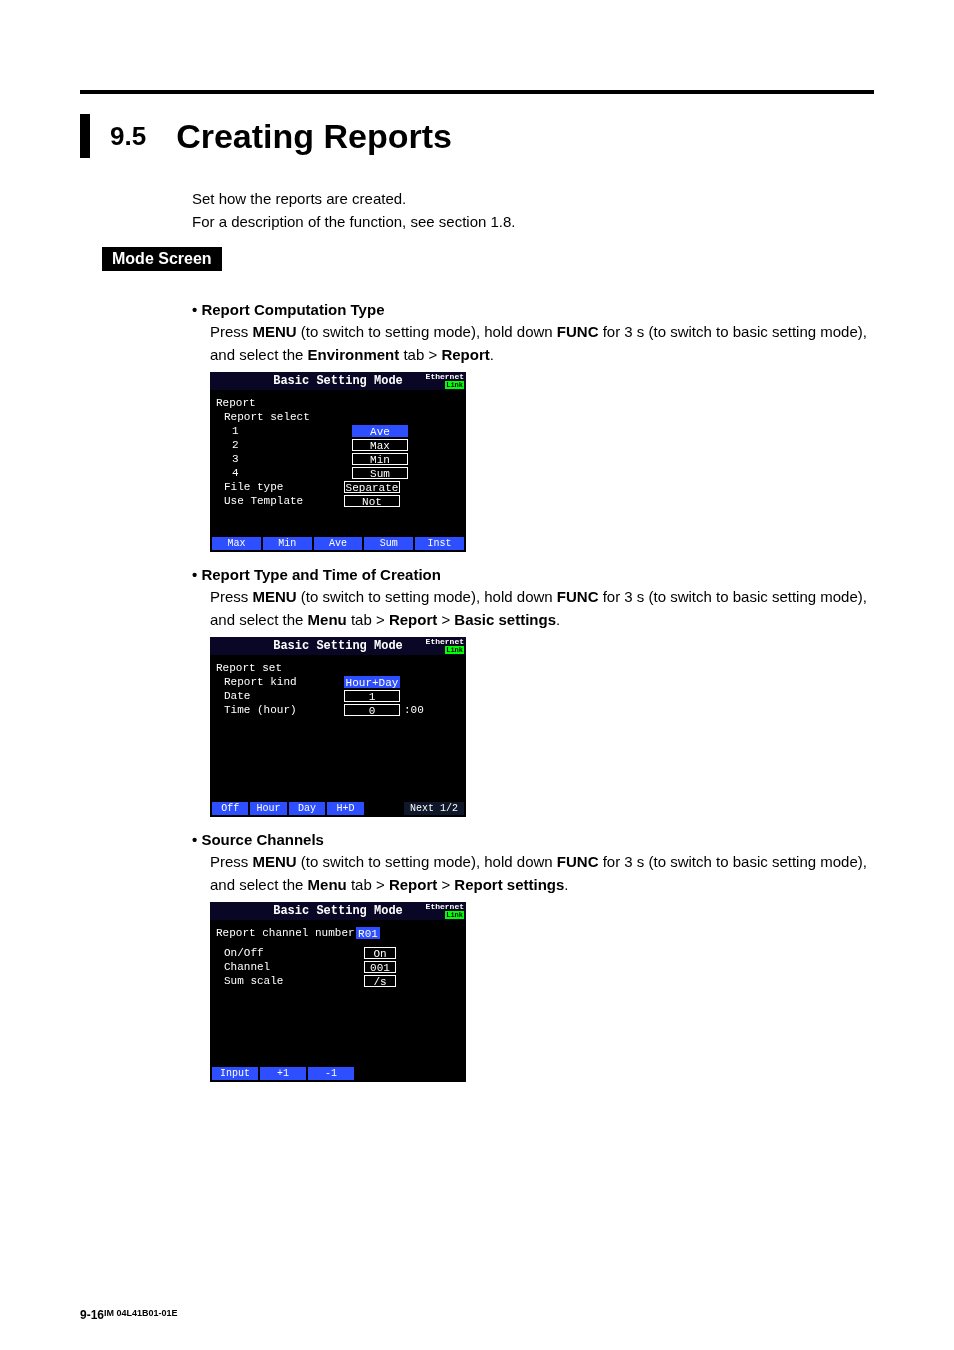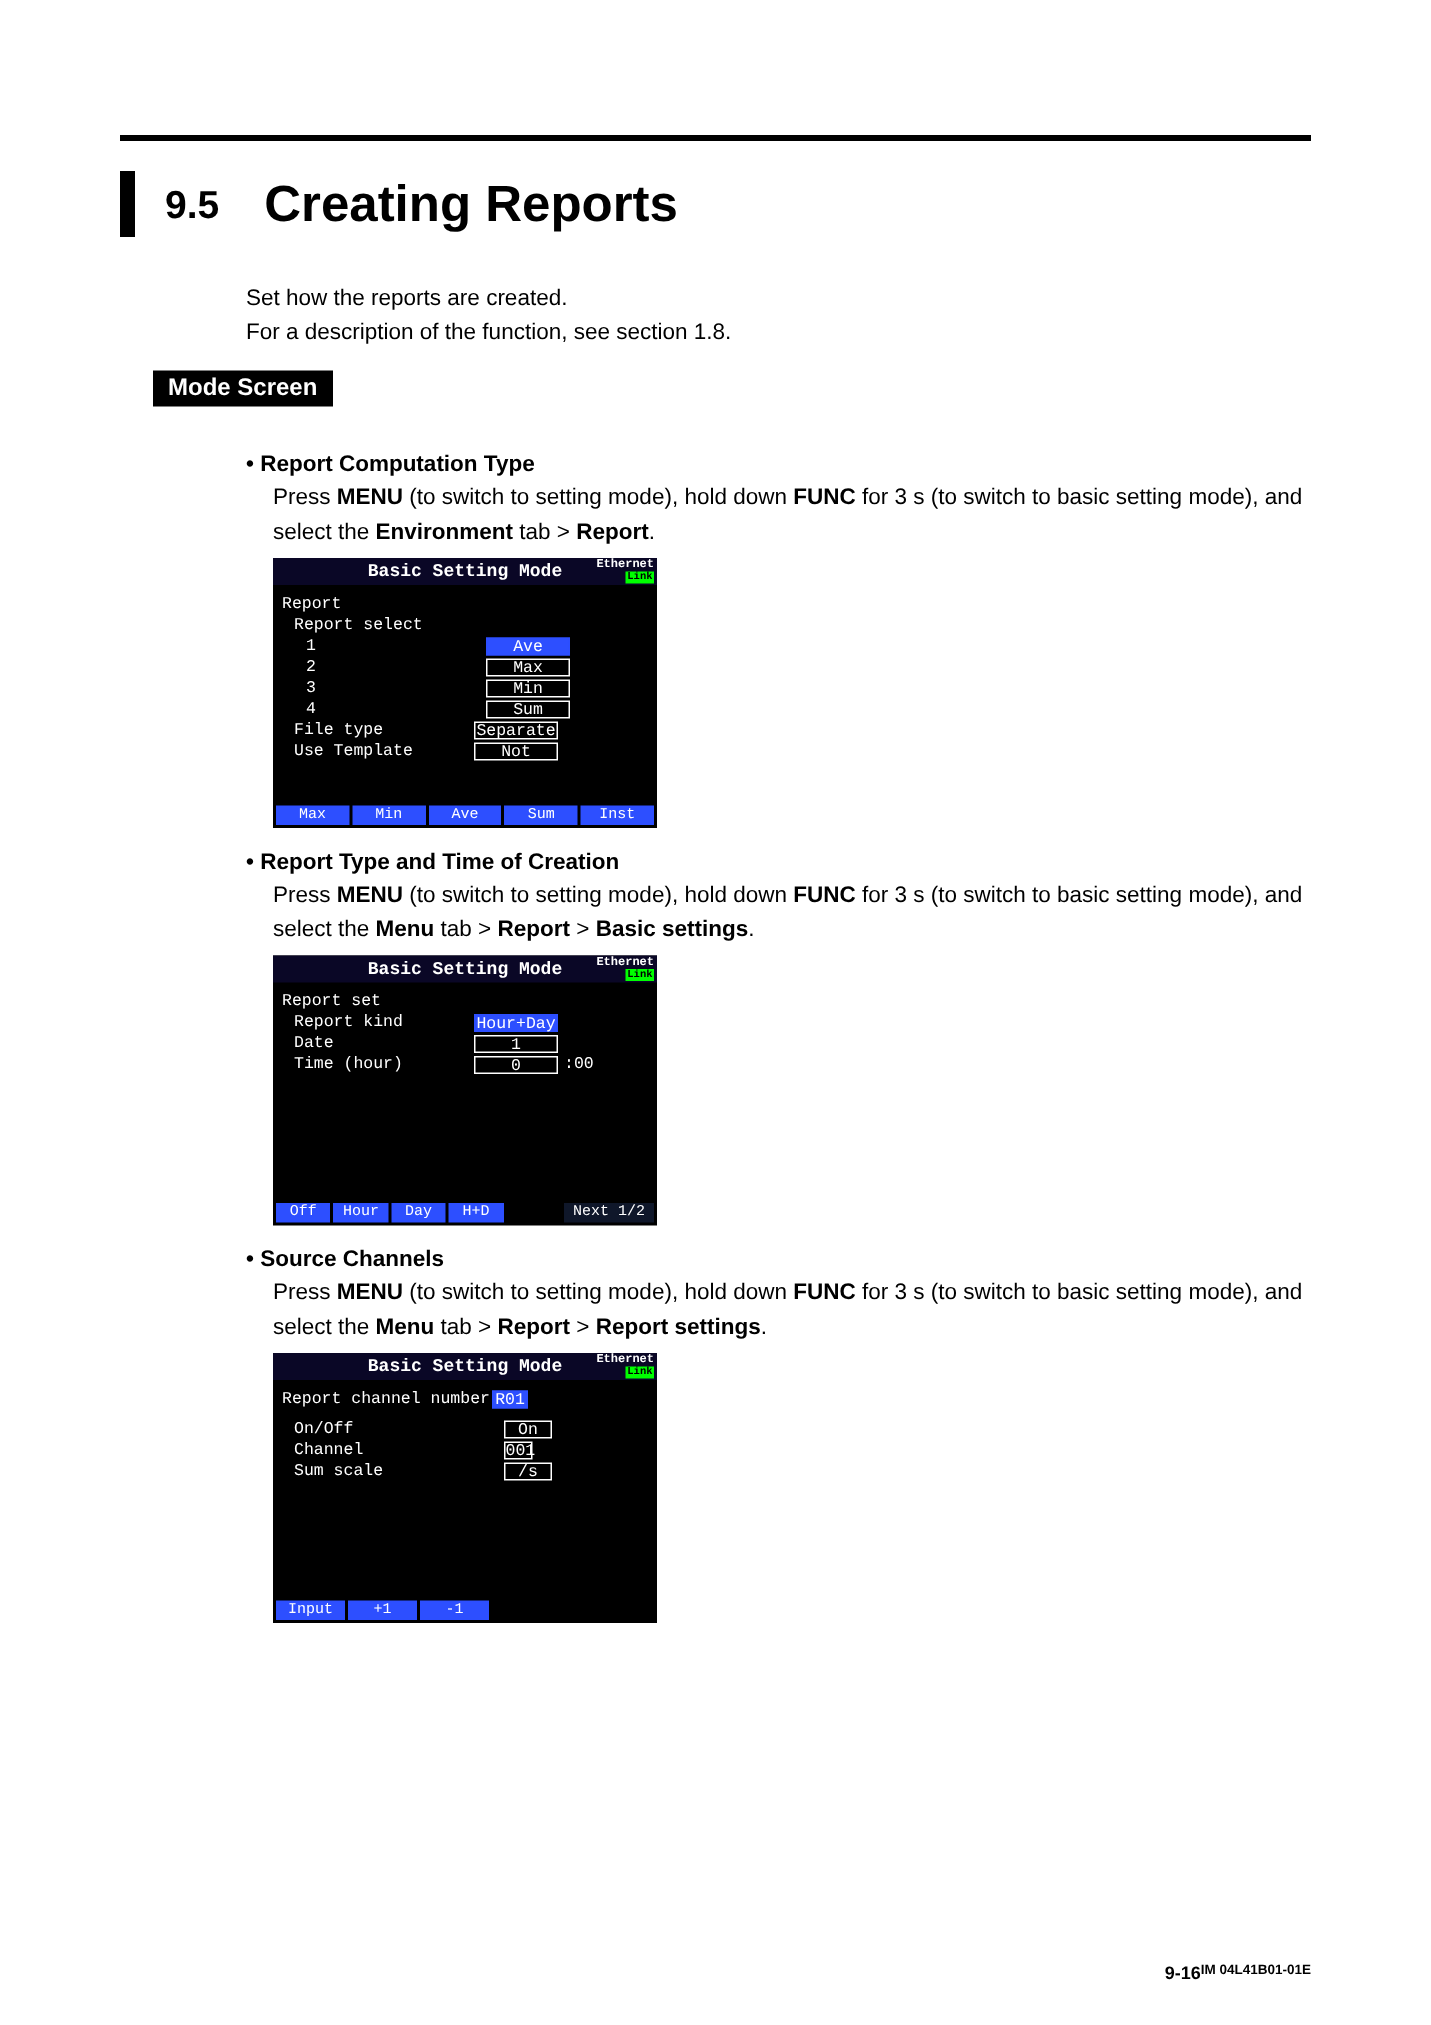--- a/index.html
+++ b/index.html
@@ -35,21 +35,21 @@
     font-weight: bold;
     margin-right: 30px;
     line-height: 44px;
   }
   .sec-title {
     font-size: 34px;
     font-weight: bold;
     line-height: 44px;
   }
   .body-indent {
-    margin-left: 84px;
+    margin-left: 112px;
     margin-top: 30px;
   }
   .body-text {
     font-size: 15px;
     line-height: 1.5;
   }
   .setup-label {
     display: inline-block;
     background: #000;
     color: #fff;
@@ -159,21 +159,21 @@
   .fbtn.dark { background:#0f172a; }
   .fspacer { flex: 1 1 0; }
 
   
   .page-footer {
     position: absolute;
     bottom: 28px;
     left: 80px;
     right: 80px;
     display: flex;
-    justify-content: flex-end;
+    justify-content: flex-start;
     font-size: 12px;
     margin-top: 21px;
   }
   .page-footer .pn { font-weight:bold; }
   .page-footer .doc { font-size:9px; font-weight: bold;}
 </style>
 </head>
 <body>
 
 <div class="page">
@@ -304,21 +304,21 @@
             <span class="lbl" style="flex:0 0 140px;">Report channel number</span>
             <span class="valbox sel" style="width:24px;">R01</span>
           </div>
         <div class="line" style="height:6px;"></div>
         <div class="line">
             <span class="lbl1" style="flex:0 0 140px;">On/Off</span>
             <span class="valbox" style="width:32px;">On</span>
           </div>
         <div class="line">
             <span class="lbl1" style="flex:0 0 140px;">Channel</span>
-            <span class="valbox" style="width:19px;">001</span>
+            <span class="valbox" style="width:32px;">001</span>
           </div>
         <div class="line">
             <span class="lbl1" style="flex:0 0 140px;">Sum scale</span>
             <span class="valbox" style="width:32px;">/s</span>
           </div>
       </div>
       <div class="shot-foot">
         <div class="fbtn" style="flex:0 0 46px;">Input</div>
         <div class="fbtn" style="flex:0 0 46px;">+1</div>
         <div class="fbtn" style="flex:0 0 46px;">-1</div>

